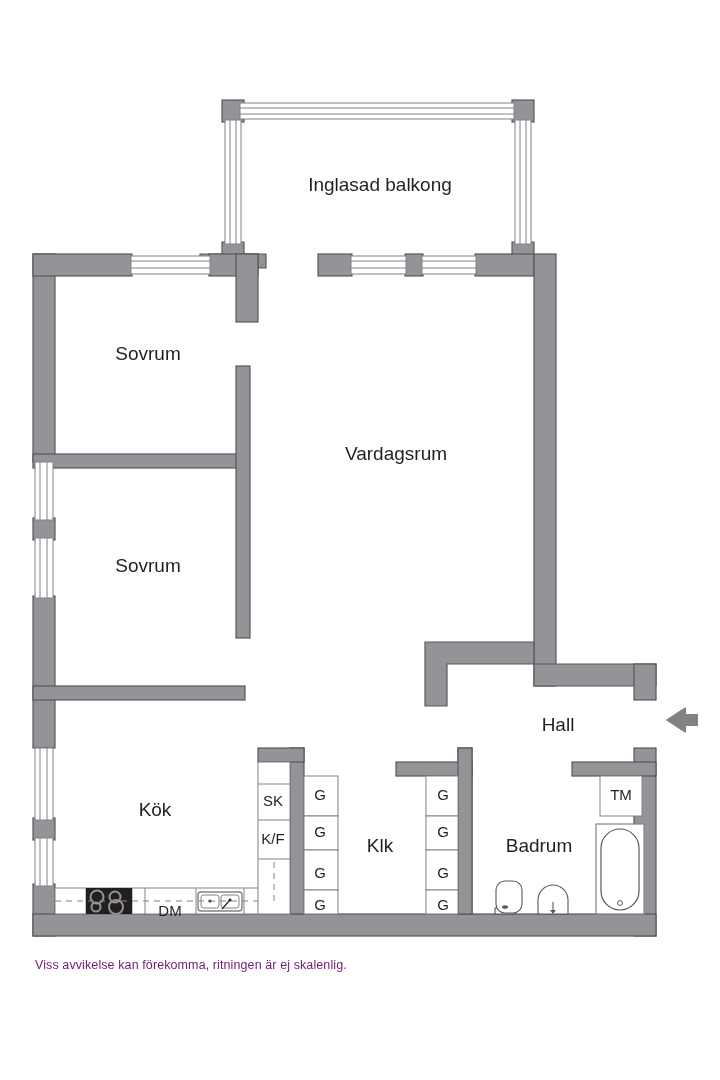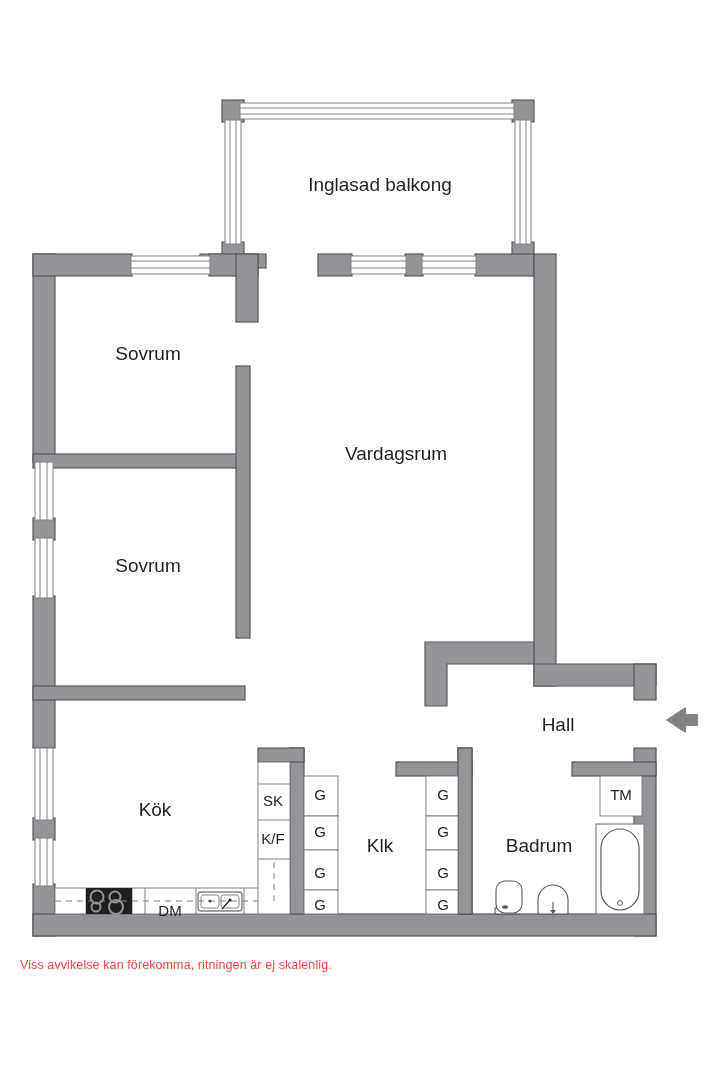--- a/index.html
+++ b/index.html
@@ -35,25 +35,25 @@
   }
   .fixture-label {
     font-family: "Liberation Sans", sans-serif;
     font-size: 15px;
     fill: #231f20;
     text-anchor: middle;
     dominant-baseline: middle;
   }
   .disclaimer {
     position: absolute;
-    left: 20px;
+    left: 35px;
     top: 958px;
     font-family: "Liberation Sans", sans-serif;
     font-size: 12.5px;
-    color: #ef4444;
+    color: #701a75;
     letter-spacing: 0.1px;
     white-space: nowrap;
   }
 </style>
 </head>
 <body>
 
 <div id="plan-root">
 
 <svg id="floorplan" viewBox="0 0 720 1080" xmlns="http://www.w3.org/2000/svg">

